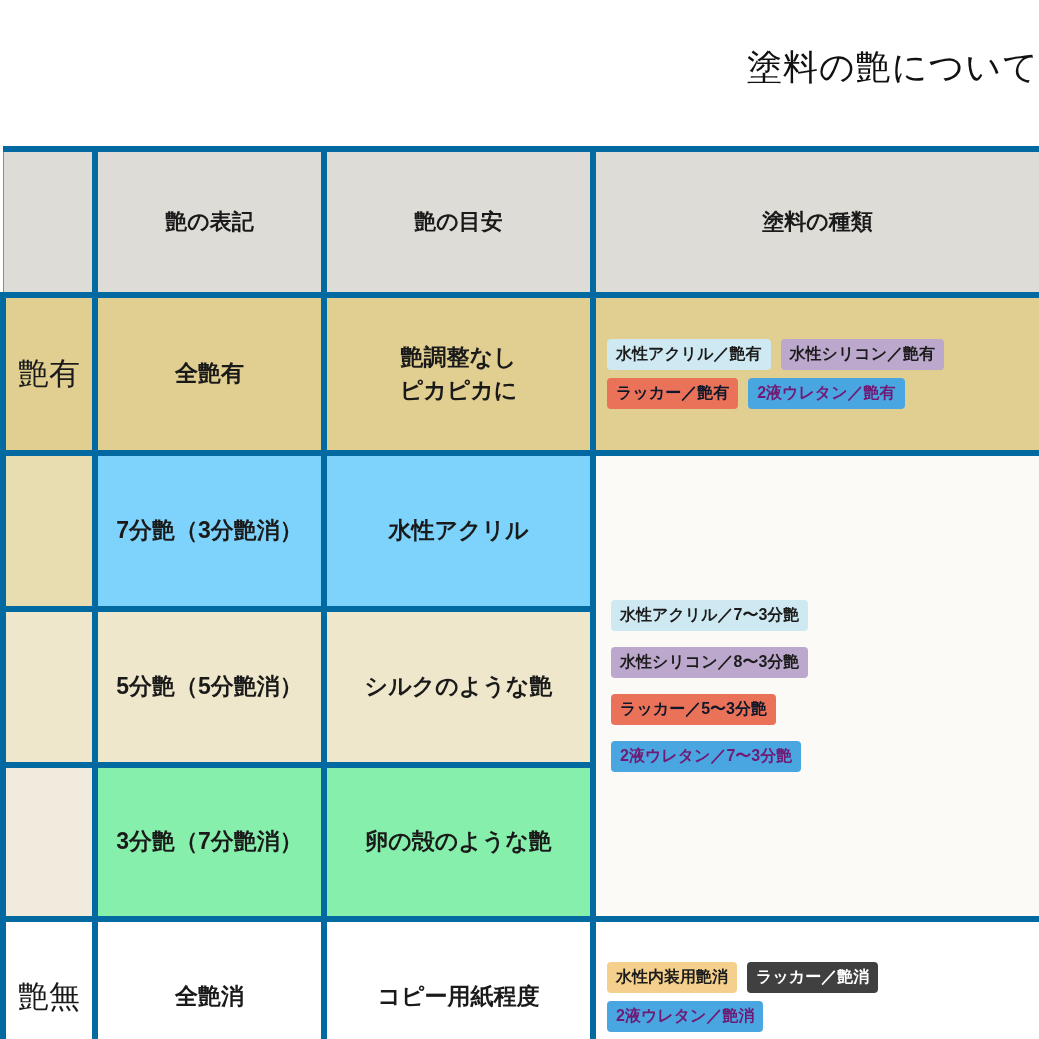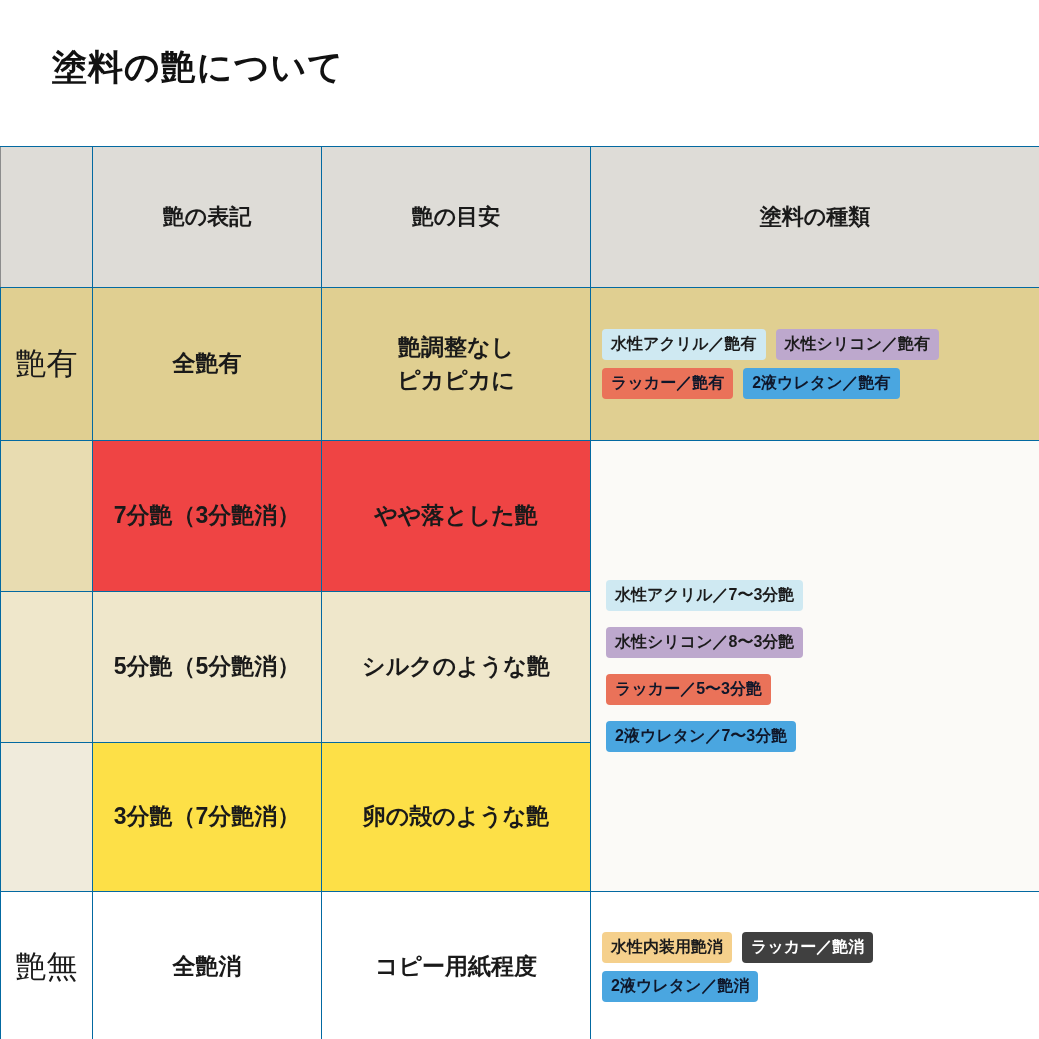--- a/index.html
+++ b/index.html
@@ -15,36 +15,37 @@
     overflow: hidden;
   }
   .page {
     position: relative;
     width: 1039px;
     height: 1039px;
     box-sizing: border-box;
   }
   .page-title {
     font-size: 35px;
-    font-weight: bold;
+    font-weight: normal;
     letter-spacing: 1px;
-    padding: 44px 0 0 52px;
+    padding: 44px 0 0 68px;
     margin: 0;
     color: #111111;
+    text-align: right;
   }
   .table {
     position: absolute;
     top: 146px;
     left: 0;
     width: 1039px;
     border-collapse: collapse;
     table-layout: fixed;
   }
   .table td, .table th {
-    border: 1px solid #0369a1;
+    border: 6px solid #0369a1;
     padding: 0;
     vertical-align: middle;
     text-align: center;
   }
   
   .col-gloss   { width: 92px; }
   .col-label   { width: 229px; }
   .col-guide   { width: 269px; }
   .col-types   { width: 449px; }
 
@@ -66,23 +67,23 @@
     color: #1a1a1a;
     padding: 0 6px;
   }
   .cell-gloss {
     font-size: 31px;
     font-weight: normal;
   }
 
   
   .row-1 td { background: #e0cf91; height: 152px; }
-  .row-2 td { background: #ef4444; height: 150px; }
+  .row-2 td { background: #7dd3fc; height: 150px; }
   .row-3 td { background: #efe7cb; height: 150px; margin-left: 20px; }
-  .row-4 td { background: #fde047; height: 148px; }
+  .row-4 td { background: #86efac; height: 148px; }
   .row-5 td { background: #ffffff; height: 150px; }
 
   
   td.types-merged {
     background: #fbfaf7 !important;
     vertical-align: middle;
     text-align: left;
     padding-left: 15px;
   }
   td.types-cell {
@@ -106,24 +107,24 @@
     font-weight: bold;
     line-height: 1;
     padding: 7px 9px 8px 9px;
     border-radius: 4px;
     color: #1b1b1b;
     white-space: nowrap;
   }
   .tag.acrylic  { background: #cfe9f2; }
   .tag.silicon  { background: #bda8cd; }
   .tag.lacquer  { background: #ea7259; color: #0f172a; }
-  .tag.urethane { background: #4aa6e0; color: #0f172a; }
+  .tag.urethane { background: #4aa6e0; color: #701a75; }
   .tag.interior { background: #f5d08c; }
   .tag.lacquer-matte { background: #404040; color: #ffffff; }
-  .tag.urethane-matte { background: #4aa6e0; color: #0f172a; }
+  .tag.urethane-matte { background: #4aa6e0; color: #701a75; }
 
   .tag-col {
     display: flex;
     flex-direction: column;
     gap: 16px;
     align-items: flex-start;
   }
 </style>
 </head>
 <body>
@@ -162,21 +163,21 @@
             <span class="tag silicon">水性シリコン／艶有</span>
             <span class="tag lacquer">ラッカー／艶有</span>
             <span class="tag urethane">2液ウレタン／艶有</span>
           </div>
         </td>
       </tr>
 
       <tr class="row-2">
         <td class="cell-gloss gloss-blank-2"></td>
         <td class="cell-text">7分艶（3分艶消）</td>
-        <td class="cell-text">やや落とした艶</td>
+        <td class="cell-text">水性アクリル</td>
         <td class="types-merged" rowspan="3">
           <div class="tag-col">
             <span class="tag acrylic">水性アクリル／7〜3分艶</span>
             <span class="tag silicon">水性シリコン／8〜3分艶</span>
             <span class="tag lacquer">ラッカー／5〜3分艶</span>
             <span class="tag urethane">2液ウレタン／7〜3分艶</span>
           </div>
         </td>
       </tr>
 

